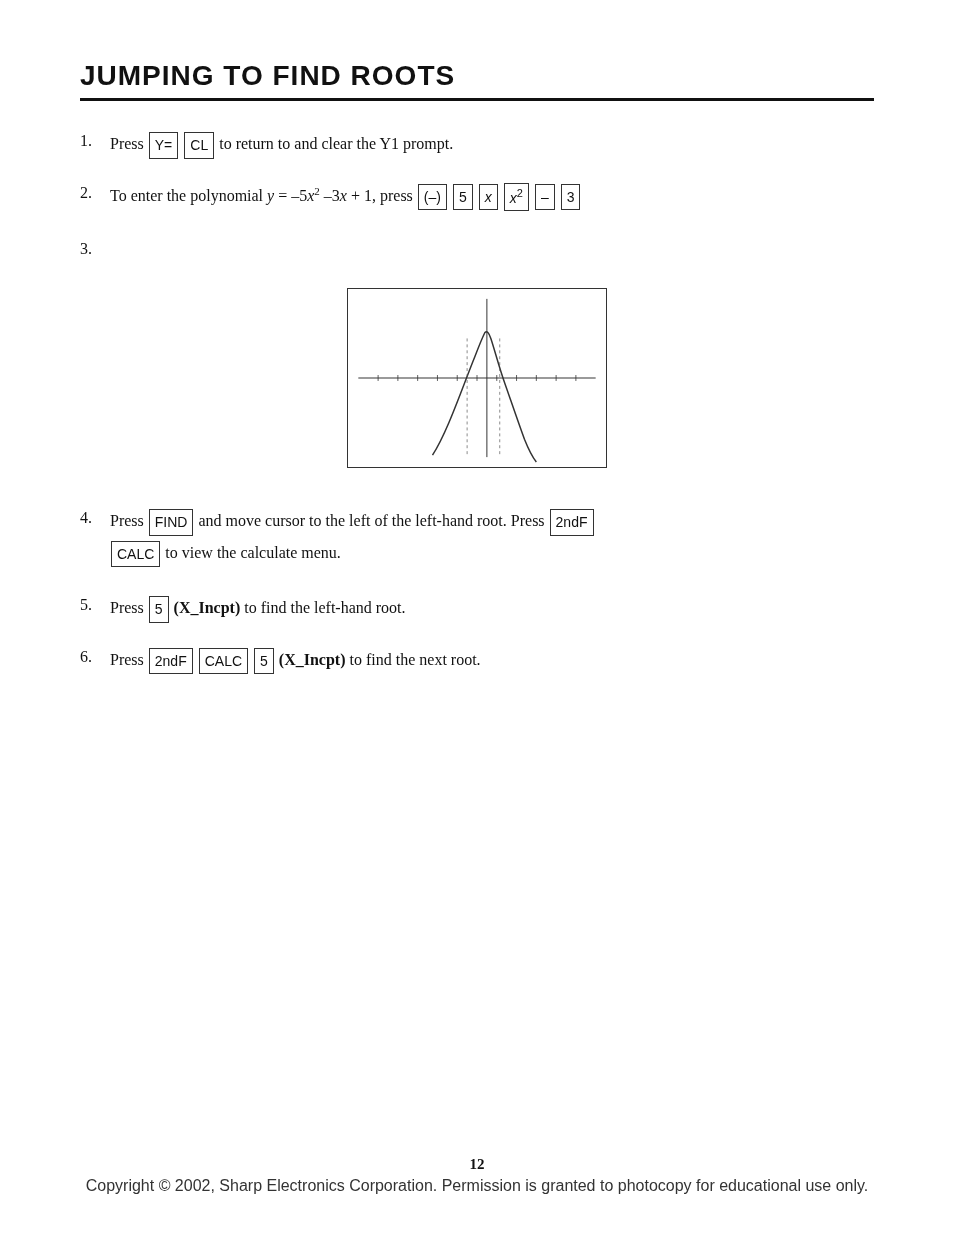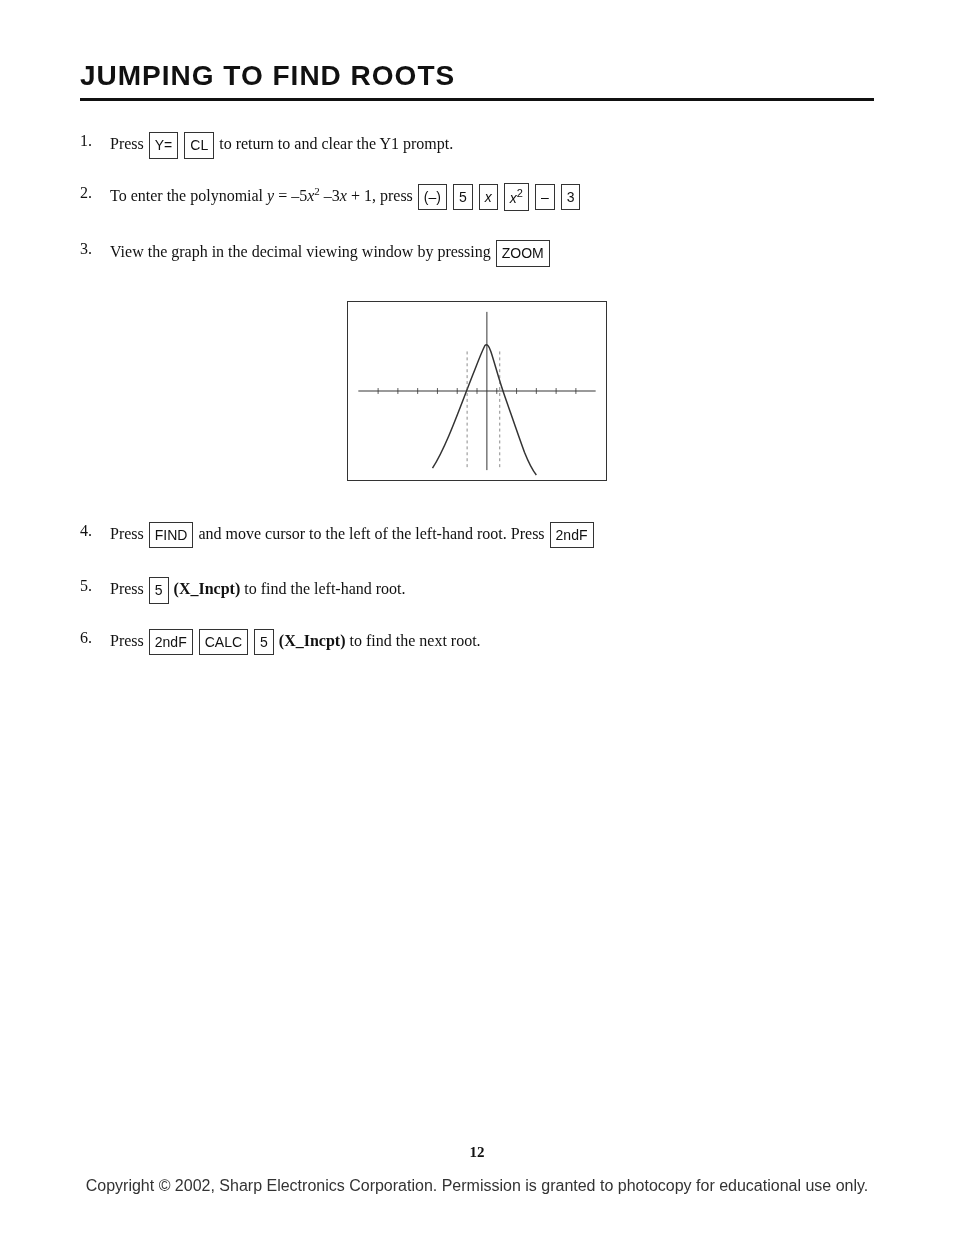--- a/index.html
+++ b/index.html
@@ -96,21 +96,21 @@
       position: absolute;
       bottom: 40px;
       left: 0;
       right: 0;
       text-align: center;
     }
 
     .footer-page {
       font-size: 15px;
       font-weight: bold;
-      margin-bottom: 16px;
+      margin-bottom: 4px;
     }
 
     .footer-title {
       font-family: Arial, sans-serif;
       font-size: 13px;
       font-weight: bold;
     }
 
     .footer-copy {
       font-family: Arial, sans-serif;
@@ -154,21 +154,20 @@
         <span class="key"><i>x</i><sup>2</sup></span>
         <span class="key">–</span>
         <span class="key">3</span>
       </p>
     </div>
   </li>
 
   <li class="step">
     <span class="step-num">3.</span>
     <div class="step-content">
-      <p>View the graph in the decimal viewing window by pressing <span class="key">ZOOM</span></p>
     </div>
   </li>
 
 </ol>
 
 <div class="graph-container">
   <div class="graph-box">
     <svg viewBox="0 0 260 180" xmlns="http://www.w3.org/2000/svg">
 
       <line x1="10" y1="90" x2="250" y2="90" stroke="#333" stroke-width="1"></line>
@@ -202,20 +201,21 @@
     </svg>
   </div>
 </div>
 
 <ol class="steps" style="margin-top:0;">
 
   <li class="step">
     <span class="step-num">4.</span>
     <div class="step-content">
       <p>Press <span class="key">FIND</span> and move cursor to the left of the left-hand root.  Press <span class="key">2ndF</span></p>
+      <p><span class="key">CALC</span> to view the calculate menu.</p>
     </div>
   </li>
 
   <li class="step">
     <span class="step-num">5.</span>
     <div class="step-content">
       Press <span class="key">5</span> <span class="bold-text">(X_Incpt)</span> to find the left-hand root.
     </div>
   </li>
 

